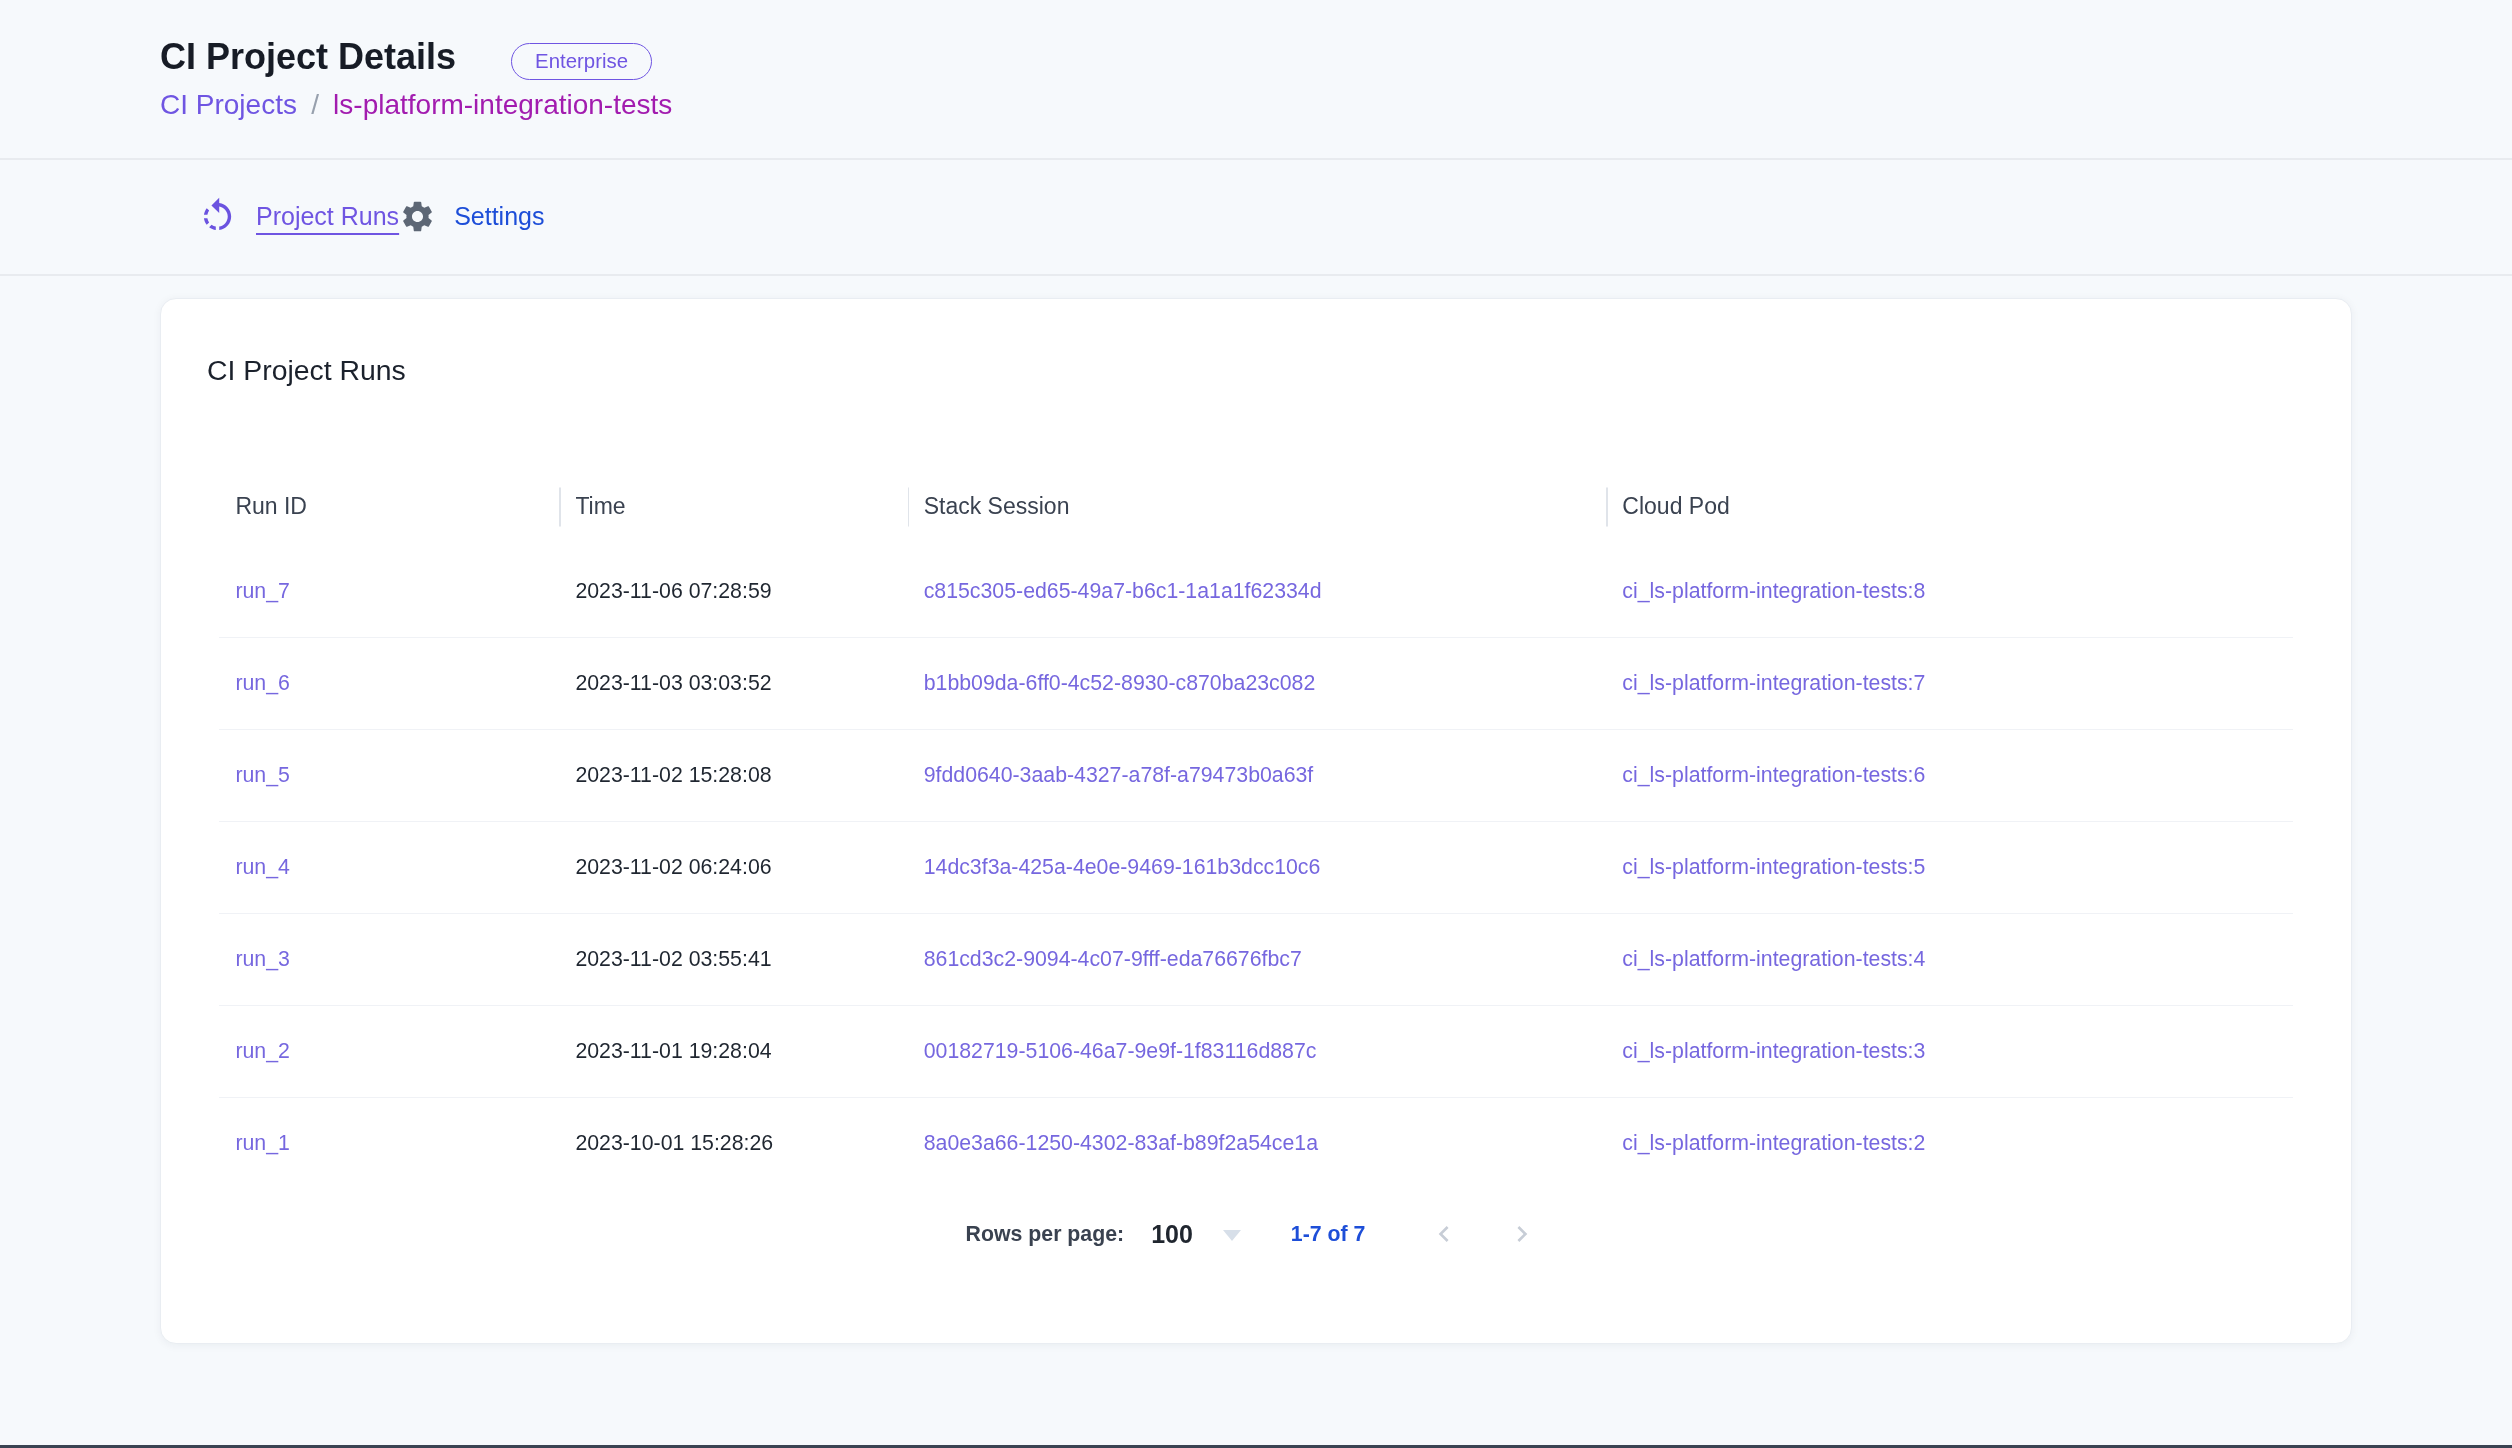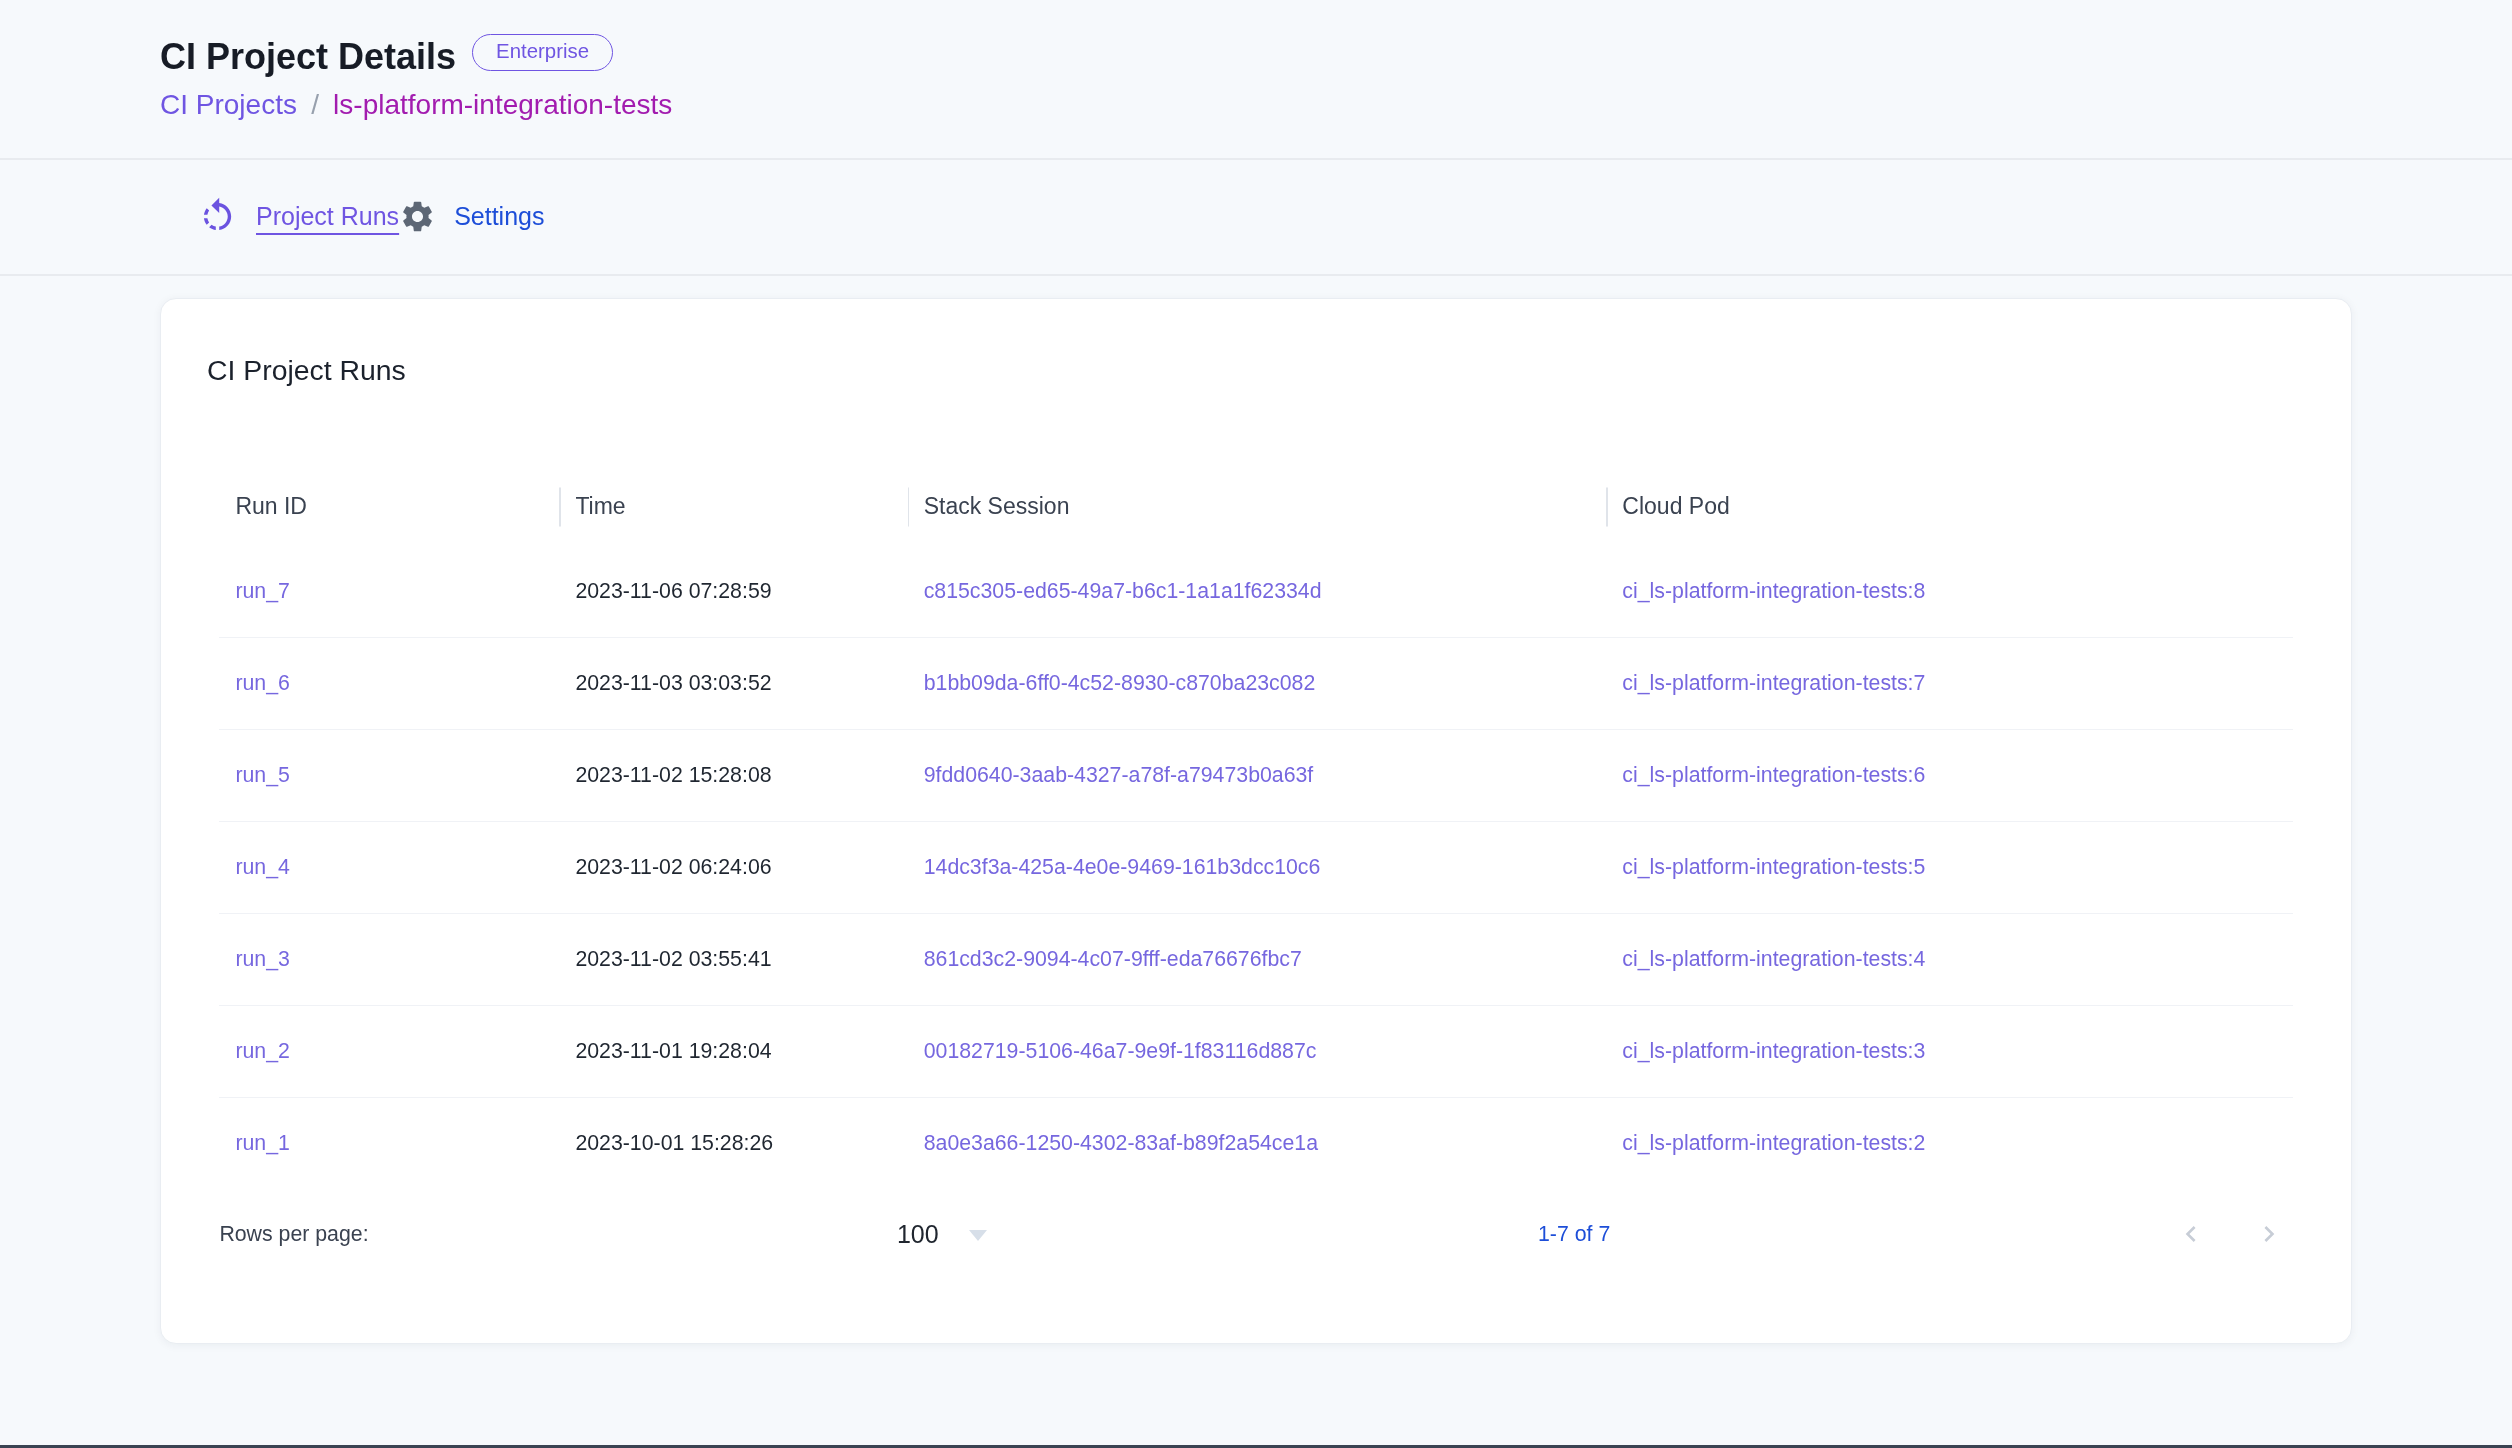--- a/index.html
+++ b/index.html
@@ -9,21 +9,21 @@
     height: 1449px;
     position: relative;
     overflow: hidden;
     background: var(--page-bg, #f6f9fc);
     font-family: "Liberation Sans", sans-serif;
     color: #1f2630;
   }
 
   
   .page-header { padding: 34px 160px 0 160px; }
-  .title-row { display: flex; align-items: flex-start; gap: 16px; }
+  .title-row { display: flex; align-items: flex-end; gap: 55px; }
   .page-title {
     margin: 0;
     font-size: 36px;
     font-weight: 700;
     color: #171c26;
     line-height: 46px;
   }
   .badge {
     font-size: 20.4px;
     color: var(--accent, #6f55e2);
@@ -106,25 +106,26 @@
     padding: 0 14.2px 0 16px;
     color: #1f2630;
   }
   tbody tr + tr td { border-top: 1.8px solid #f0f2f6; }
   .link { color: var(--link, #7667df); text-decoration: none; cursor: pointer; }
 
   
   .pagination {
     display: flex;
     align-items: center;
-    justify-content: space-between;
+    justify-content: center;
     margin: 9px 12.4px 0 12.4px;
     height: 71px;
     font-size: 21.3px;
     color: #3a4250;
+    font-weight: bold;
   }
   .rpp-value {
     margin-left: 27px;
     display: flex;
     align-items: center;
     gap: 30px;
     font-size: 25px;
     color: #20262f;
     cursor: pointer;
   }

